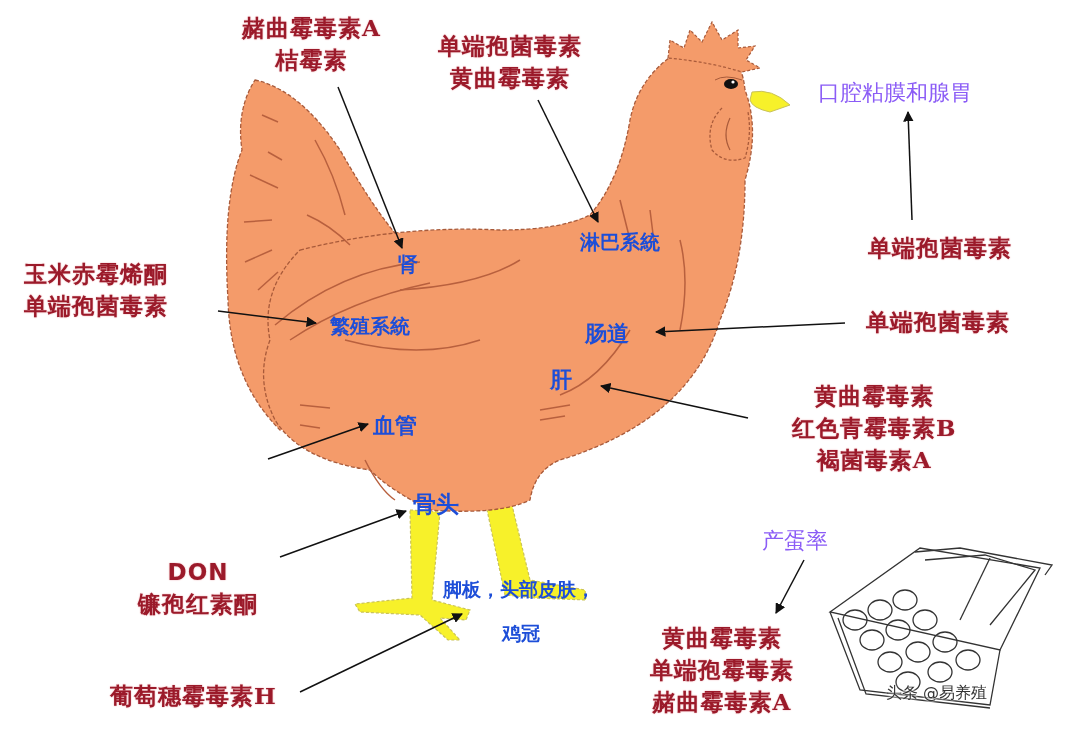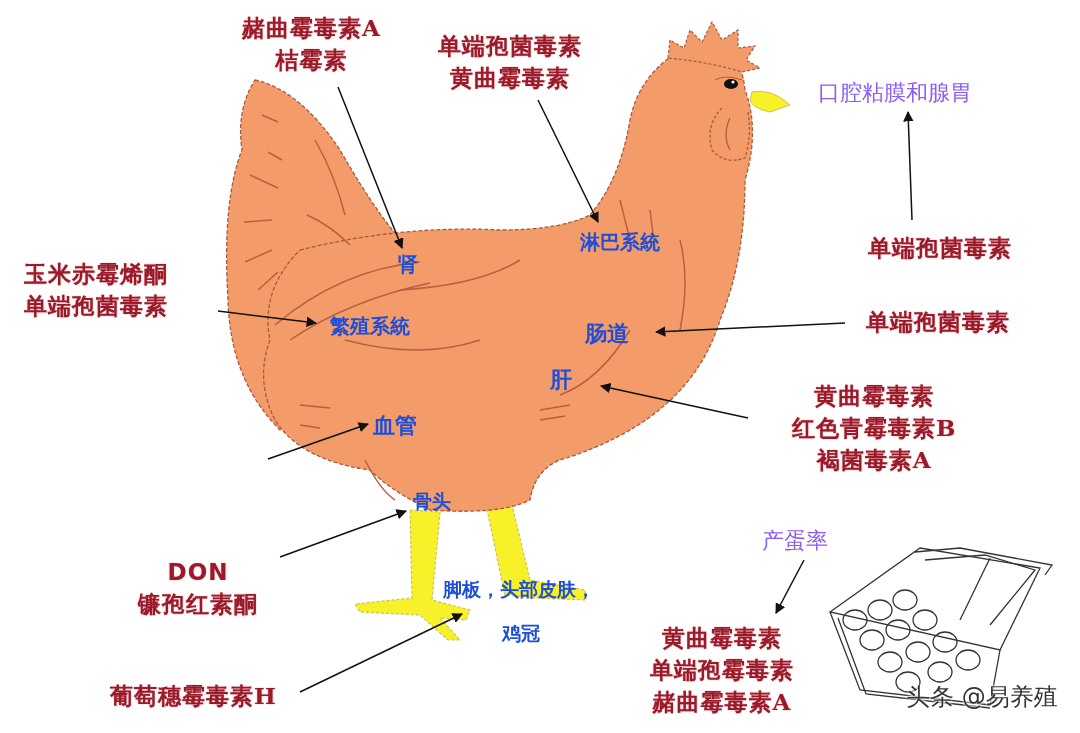--- a/index.html
+++ b/index.html
@@ -12,23 +12,22 @@
   .lbl { position: absolute; white-space: nowrap; line-height: 1.2; }
   .toxin {
     color: #9b1a2a; font-weight: bold; font-size: 23px; text-align: center;
     text-shadow: 0 0 2px #f3c9cc, 0 0 1px #e8a3a8;
     letter-spacing: 1px;
   }
   .toxin div { line-height: 32px; }
   .organ { color: #1d4ed8; font-size: 20px; font-weight: bold; }
   .organ-plain { color: #8b5cf6; font-size: 22px; }
   .watermark {
-    color: #333; font-size: 24px; font-family: "DejaVu Sans", sans-serif;
+    color: #333; font-size: 16px; font-family: "DejaVu Sans", sans-serif;
     text-shadow: 0 0 3px #fff, 0 0 3px #fff;
-    margin-left: 20px;
   }
 </style>
 </head>
 <body>
 
 <div id="stage">
 
   <svg class="art" width="1080" height="733" viewBox="0 0 1080 733">
     <defs>
       <marker id="ah" viewBox="0 0 10 10" refX="9" refY="5" markerWidth="7" markerHeight="7" orient="auto-start-reverse">
@@ -114,21 +113,21 @@
       <line x1="804" y1="560" x2="776" y2="613"></line>
     </g>
   </svg>
 
   <div class="lbl organ" style="left:398px;top:252px;">肾</div>
   <div class="lbl organ" style="left:580px;top:230px;">淋巴系統</div>
   <div class="lbl organ" style="left:330px;top:314px;">繁殖系統</div>
   <div class="lbl organ" style="left:585px;top:320px;font-size:22px;">肠道</div>
   <div class="lbl organ" style="left:550px;top:366px;font-size:22px;">肝</div>
   <div class="lbl organ" style="left:373px;top:412px;font-size:22px;">血管</div>
-  <div class="lbl organ" style="left:413px;top:490px;font-size:19px;">骨头</div>
+  <div class="lbl organ" style="left:413px;top:490px;font-size:23px;">骨头</div>
   <div class="lbl organ" style="left:443px;top:578px;font-size:19px;">脚板，头部皮肤，</div>
   <div class="lbl organ" style="left:502px;top:622px;font-size:19px;text-align:right;">鸡冠</div>
   <div class="lbl organ-plain" style="left:818px;top:80px;">口腔粘膜和腺胃</div>
   <div class="lbl organ-plain" style="left:762px;top:528px;">产蛋率</div>
 
   <div class="lbl toxin" style="left:242px;top:12px;">
     <div>赭曲霉毒素A</div>
       <div>桔霉素</div>
   </div>
   <div class="lbl toxin" style="left:438px;top:30px;">

